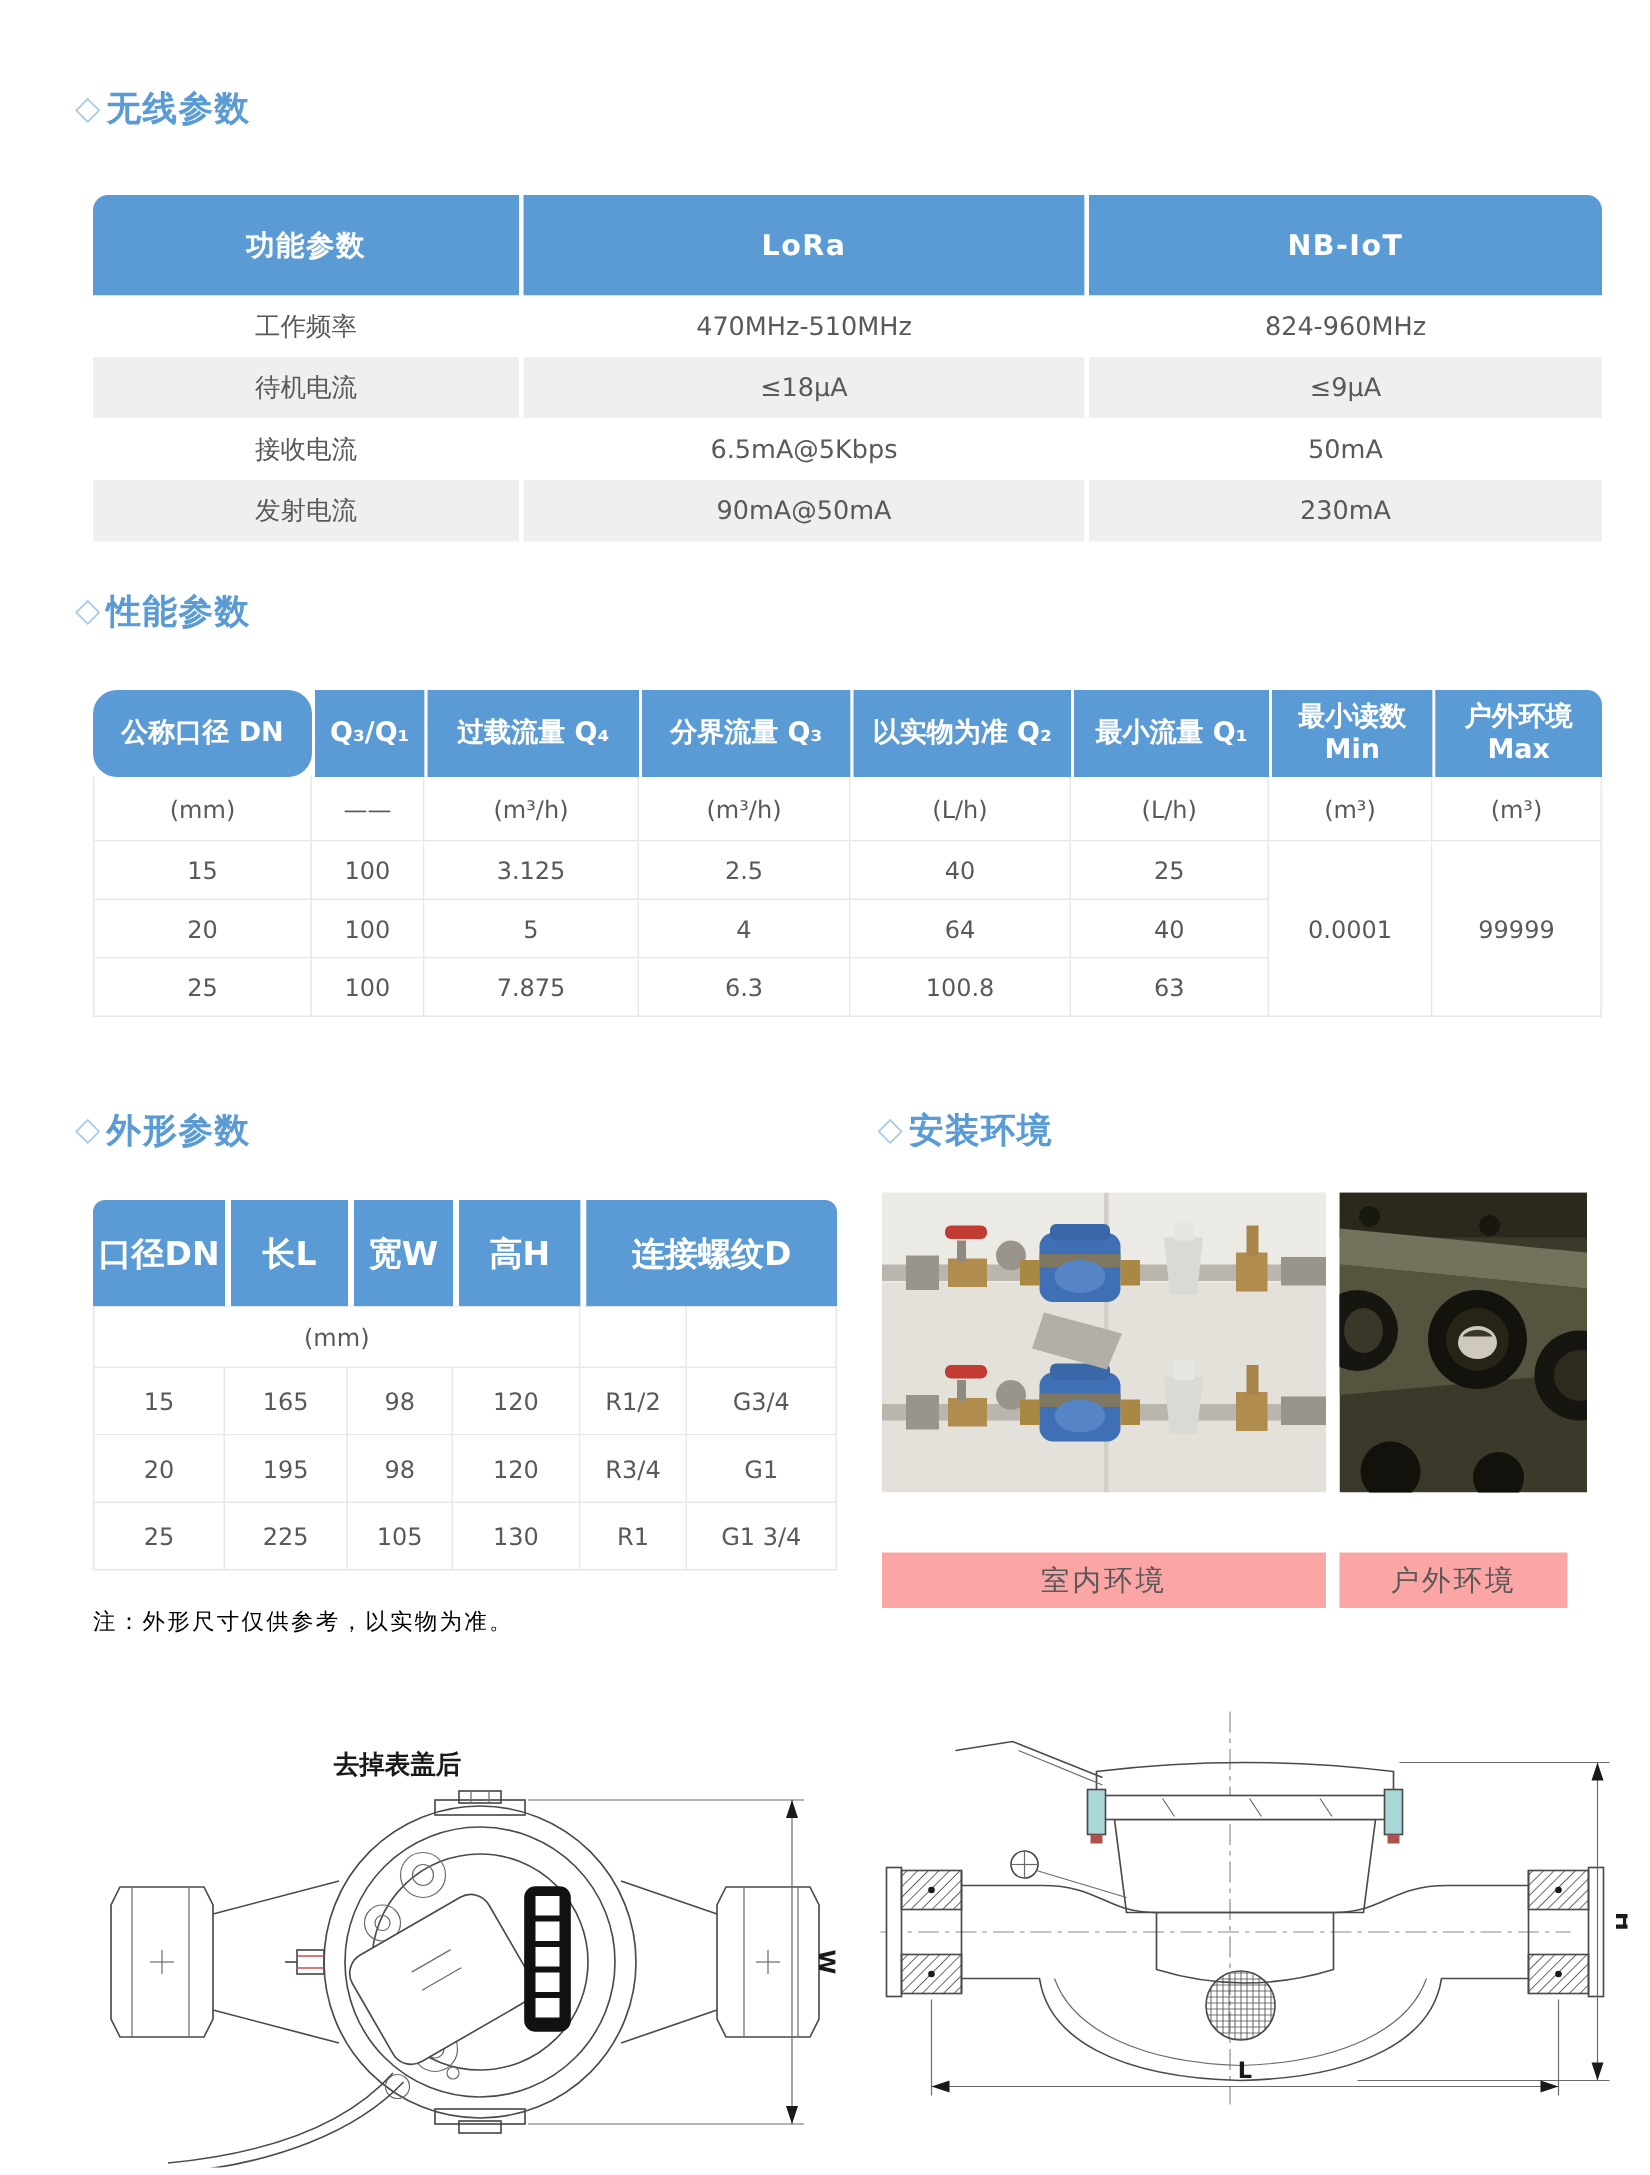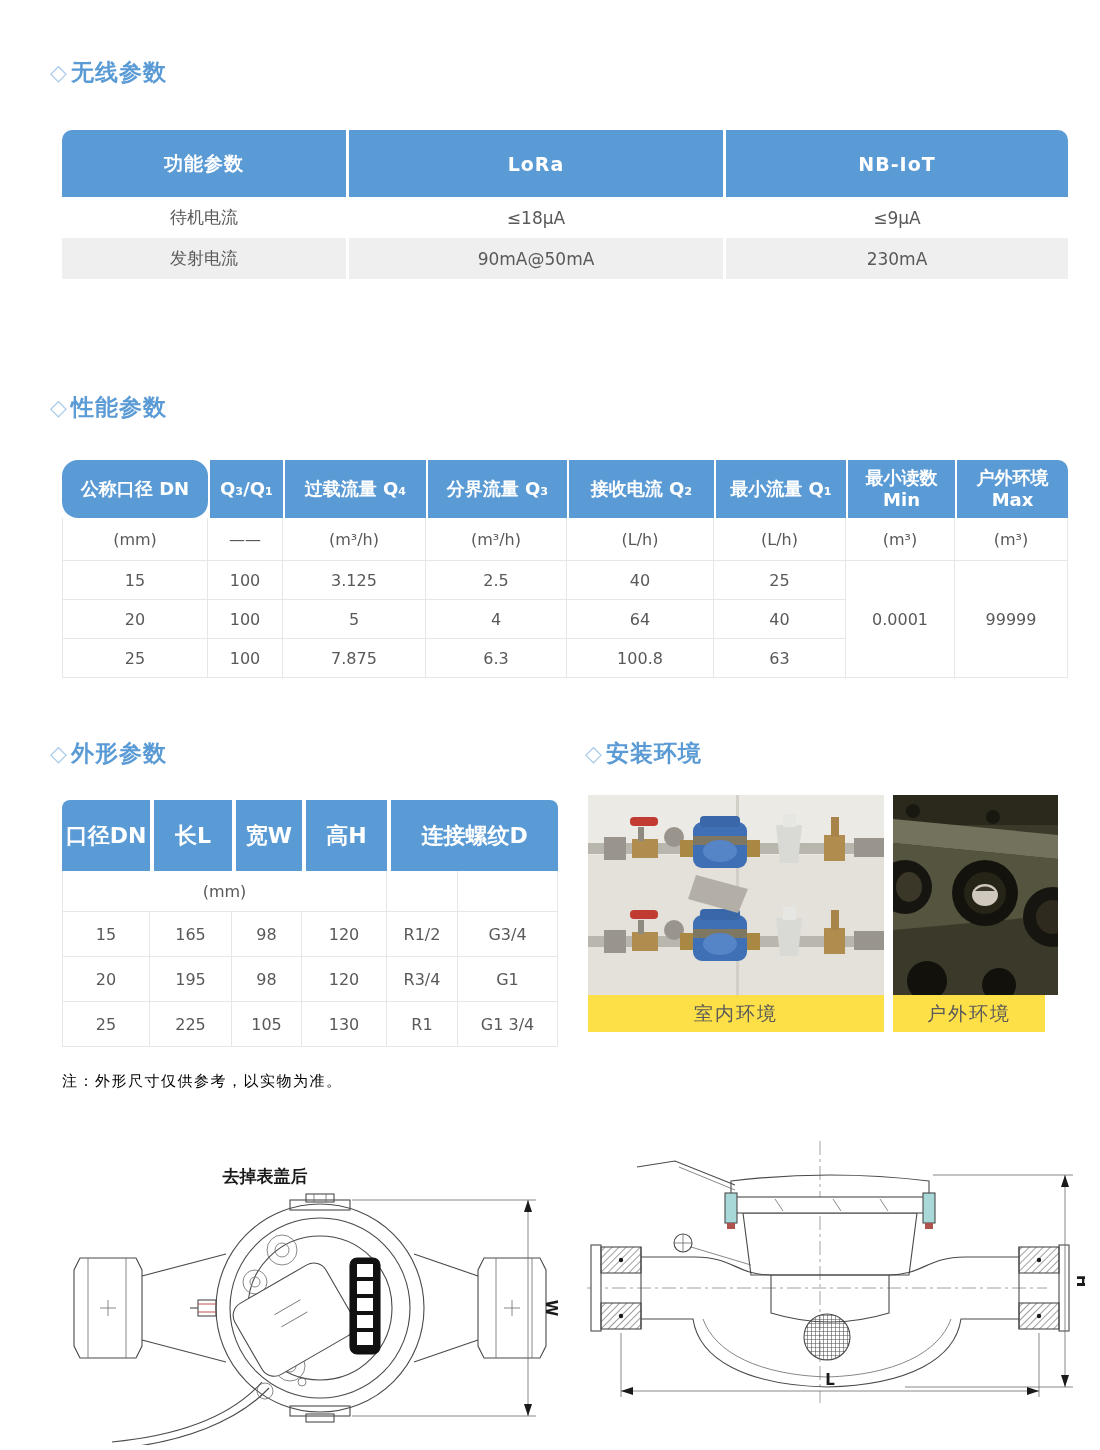--- a/index.html
+++ b/index.html
@@ -45,22 +45,22 @@
   .stable th:first-child{border-top-left-radius:8px;}
   .stable th:last-child{border-top-right-radius:8px;}
   .stable td{height:44px;font-size:16px;color:#595959;background:#fff;
              border-right:1px solid #e7e7e7;border-bottom:1px solid #e7e7e7;}
   .stable td:first-child{border-left:1px solid #e7e7e7;}
   .stable tr.units td{height:40px;font-size:16px;}
 
   
   .photo{position:absolute;top:795px;}
   .photo svg{display:block;}
-  .photo .caption{height:37px;background:#fde047;display:flex;align-items:center;
-                  justify-content:center;font-size:19px;color:#595959;letter-spacing:2px;}
+  .photo .caption{height:37px;background:#fca5a5;display:flex;align-items:center;
+                  justify-content:center;font-size:19px;color:#595959;letter-spacing:2px;margin-top:40px;}
   .photo-indoor{left:588px;width:296px;}
   .photo-outdoor{left:893px;width:152px;}
   .pic *{stroke:none;}
 
   
   .note{position:absolute;left:62px;top:1072px;font-size:15px;color:#000000;letter-spacing:1.5px;}
 
   
   .draw-left{position:absolute;left:50px;top:1150px;}
   .draw-right{position:absolute;left:575px;top:1135px;}
@@ -91,23 +91,33 @@
       </colgroup>
     <thead>
       <tr>
         <th>功能参数</th>
         <th>LoRa</th>
         <th>NB-IoT</th>
       </tr>
     </thead>
     <tbody>
       <tr>
+        <td>工作频率</td>
+        <td>470MHz-510MHz</td>
+        <td>824-960MHz</td>
+      </tr>
+      <tr>
         <td>待机电流</td>
         <td>≤18μA</td>
         <td>≤9μA</td>
+      </tr>
+      <tr>
+        <td>接收电流</td>
+        <td>6.5mA@5Kbps</td>
+        <td>50mA</td>
       </tr>
       <tr>
         <td>发射电流</td>
         <td>90mA@50mA</td>
         <td>230mA</td>
       </tr>
     </tbody>
   </table>
 
   <div class="sec-title" style="left:50px;top:392px;">
@@ -125,21 +135,21 @@
         <col style="width:132px">
         <col style="width:109px">
         <col style="width:113px">
     </colgroup>
     <thead>
       <tr>
         <th>公称口径 DN</th>
         <th>Q₃/Q₁</th>
         <th>过载流量 Q₄</th>
         <th>分界流量 Q₃</th>
-        <th>接收电流 Q₂</th>
+        <th>以实物为准 Q₂</th>
         <th>最小流量 Q₁</th>
         <th>最小读数
 Min</th>
         <th>户外环境
 Max</th>
       </tr>
     </thead>
     <tbody>
       <tr class="units">
         <td>(mm)</td>

